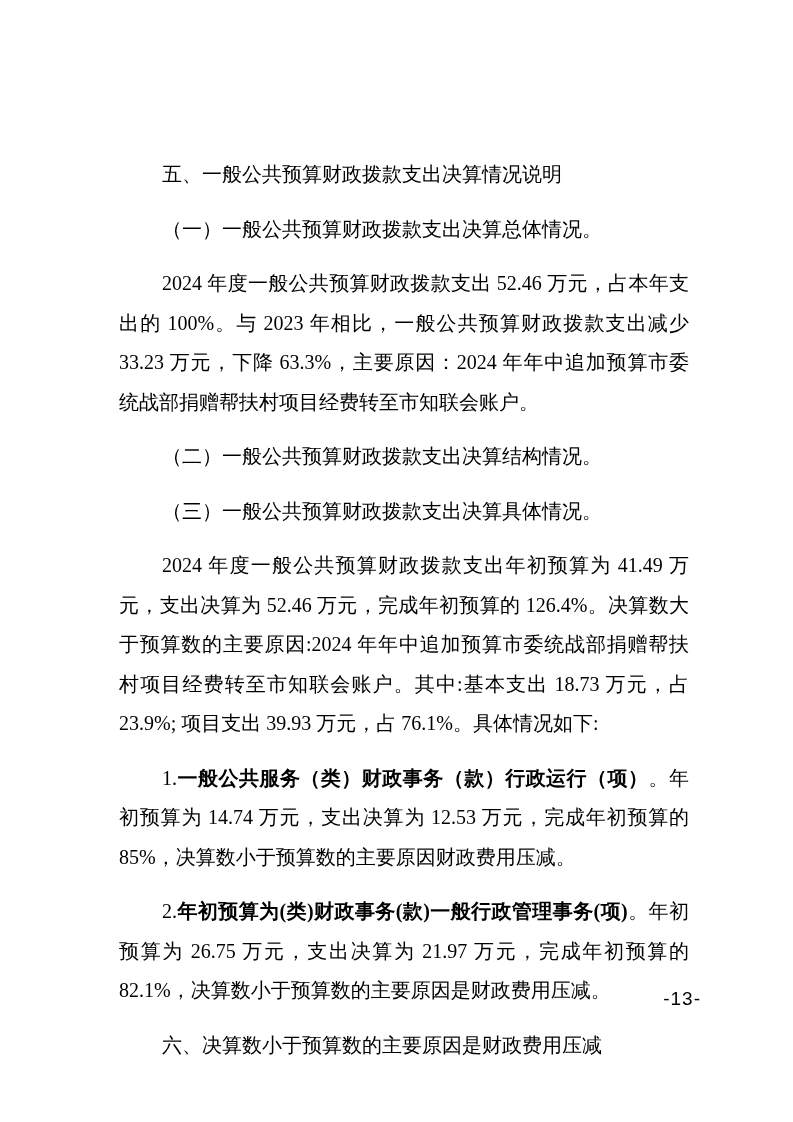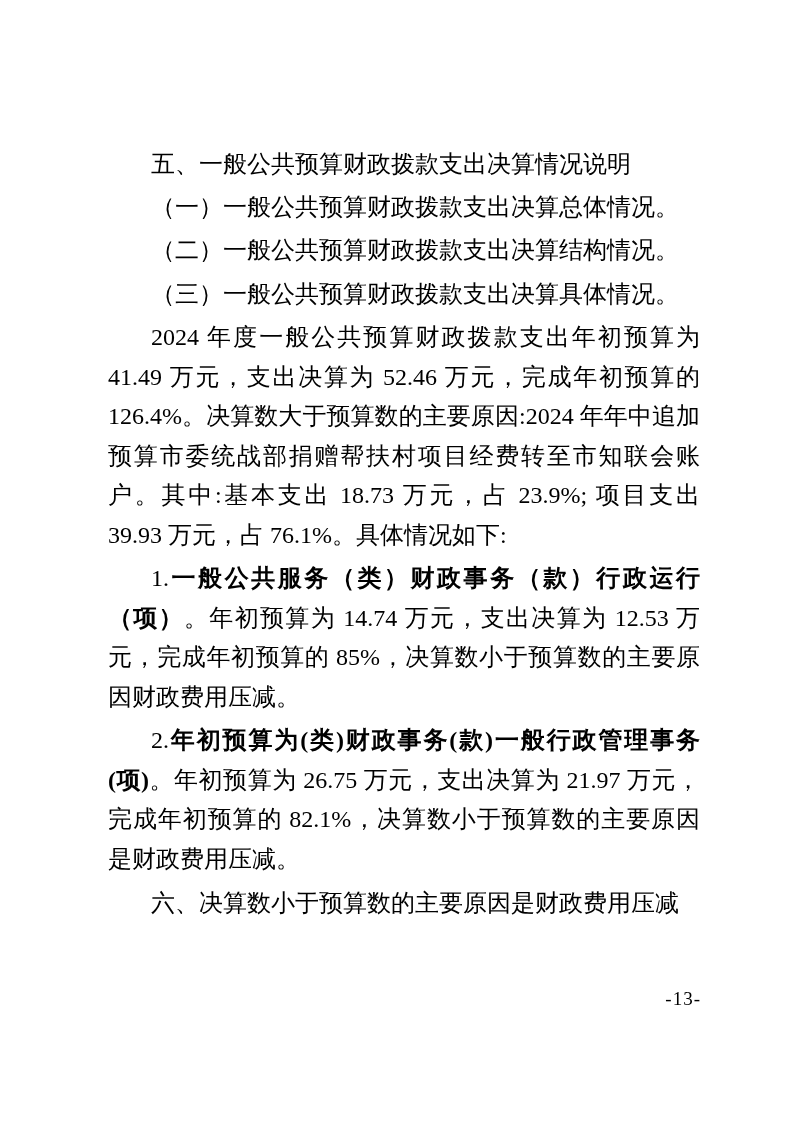--- a/index.html
+++ b/index.html
@@ -21,23 +21,23 @@
     left: 104px;
     top: 140px;
     width: 600px;
     font-size: 21.5px;
     line-height: 39.5px;
     text-align: justify;
   }
   .content p,
   .content h2,
   .content h3 {
-    margin: 4px;
+    margin: 15px;
     padding: 0;
-    font-size: 24px;
+    font-size: 20px;
     line-height: 39.5px;
     font-weight: normal;
     text-indent: 43px;
     text-align: justify;
   }
   .h-sans {
     font-family: "Liberation Sans", "DejaVu Sans", sans-serif;
     font-weight: bold;
   }
   .h-serif {
@@ -46,34 +46,35 @@
   }
   .content b {
     font-weight: bold;
   }
   .page-number {
     position: absolute;
     right: 92px;
     top: 988px;
     font-size: 19px;
     letter-spacing: 1px;
-    font-family: Liberation Serif, serif;
+    font-family: Liberation Sans, sans-serif;
     color: #000000;
   }
 </style>
 </head>
 <body>
 
 <div class="page">
   <div class="content">
 
     <h2 class="h-sans">五、一般公共预算财政拨款支出决算情况说明</h2>
 
     <h3 class="h-serif">（一）一般公共预算财政拨款支出决算总体情况。</h3>
 
+    <p>2024 年度一般公共预算财政拨款支出 52.46 万元，占本年支出的 100%。与 2023 年相比，一般公共预算财政拨款支出减少 33.23 万元，下降 63.3%，主要原因：2024 年年中追加预算市委统战部捐赠帮扶村项目经费转至市知联会账户。</p>
 
     <h3 class="h-serif">（二）一般公共预算财政拨款支出决算结构情况。</h3>
 
 
     <h3 class="h-serif">（三）一般公共预算财政拨款支出决算具体情况。</h3>
 
     <p>2024 年度一般公共预算财政拨款支出年初预算为 41.49 万元，支出决算为 52.46 万元，完成年初预算的 126.4%。决算数大于预算数的主要原因:2024 年年中追加预算市委统战部捐赠帮扶村项目经费转至市知联会账户。其中:基本支出 18.73 万元，占 23.9%; 项目支出 39.93 万元，占 76.1%。具体情况如下:</p>
 
     <p><span>1.</span><b>一般公共服务（类）财政事务（款）行政运行（项）</b><span>。年初预算为 14.74 万元，支出决算为 12.53 万元，完成年初预算的 85%，决算数小于预算数的主要原因财政费用压减。</span></p>
 

